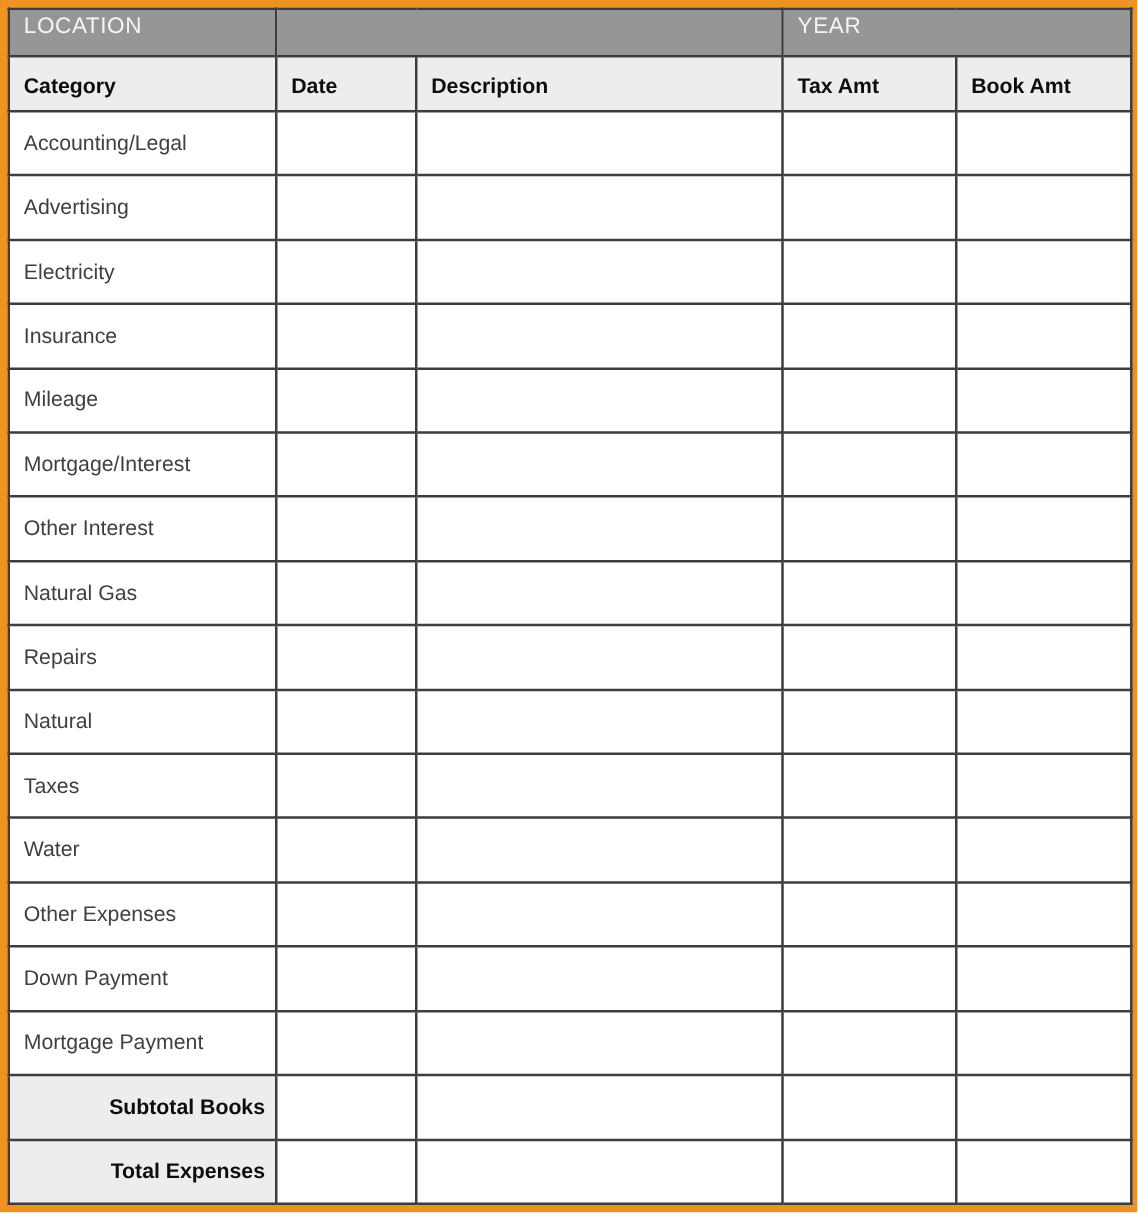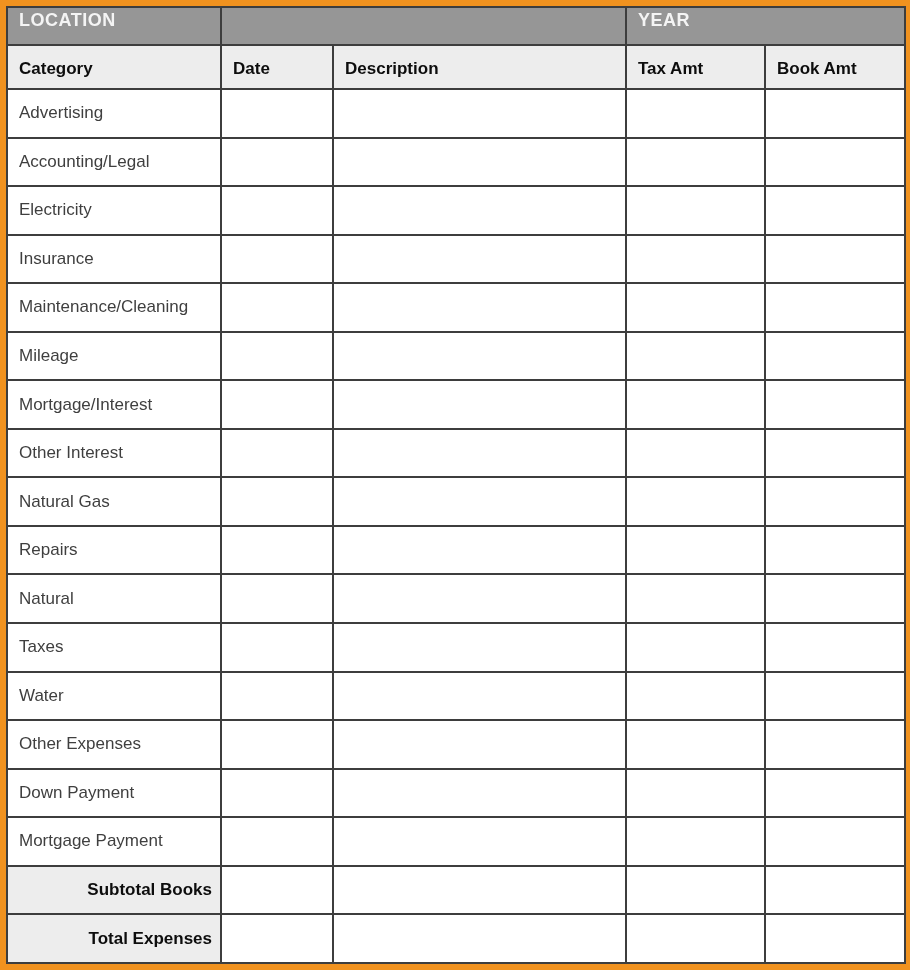--- a/index.html
+++ b/index.html
@@ -33,21 +33,21 @@
     border:2px solid var(--grid-line);
     box-sizing:border-box;
     overflow:hidden;
     white-space:nowrap;
   }
   
   tr.top-row{height:38px;}
   tr.top-row th{
     background:var(--band-header-bg);
     color:var(--band-header-text);
-    font-size:18px;font-weight:700;
+    font-size:18px;font-weight:400;
     text-align:left;
     padding:0 0 12px 11px;
     letter-spacing:0.5px;
   }
   
   tr.col-row{height:44px;}
   tr.col-row th{
     background:var(--column-header-bg);
     color:var(--header-text);
     font-size:17px;font-weight:700;
@@ -90,49 +90,42 @@
       <tr class="col-row">
         <th>Category</th>
         <th>Date</th>
         <th>Description</th>
         <th>Tax Amt</th>
         <th>Book Amt</th>
       </tr>
     </thead>
     <tbody id="rows">
         <tr>
+    <td class="cat">Accounting/Legal</td>
+    <td class="cell"></td>
+    <td class="cell"></td>
+    <td class="cell"></td>
+    <td class="cell"></td>
+  </tr>
+        <tr>
     <td class="cat">Advertising</td>
     <td class="cell"></td>
     <td class="cell"></td>
     <td class="cell"></td>
     <td class="cell"></td>
   </tr>
         <tr>
-    <td class="cat">Accounting/Legal</td>
-    <td class="cell"></td>
-    <td class="cell"></td>
-    <td class="cell"></td>
-    <td class="cell"></td>
-  </tr>
-        <tr>
     <td class="cat">Electricity</td>
     <td class="cell"></td>
     <td class="cell"></td>
     <td class="cell"></td>
     <td class="cell"></td>
   </tr>
         <tr>
     <td class="cat">Insurance</td>
-    <td class="cell"></td>
-    <td class="cell"></td>
-    <td class="cell"></td>
-    <td class="cell"></td>
-  </tr>
-        <tr>
-    <td class="cat">Maintenance/Cleaning</td>
     <td class="cell"></td>
     <td class="cell"></td>
     <td class="cell"></td>
     <td class="cell"></td>
   </tr>
         <tr>
     <td class="cat">Mileage</td>
     <td class="cell"></td>
     <td class="cell"></td>
     <td class="cell"></td>

